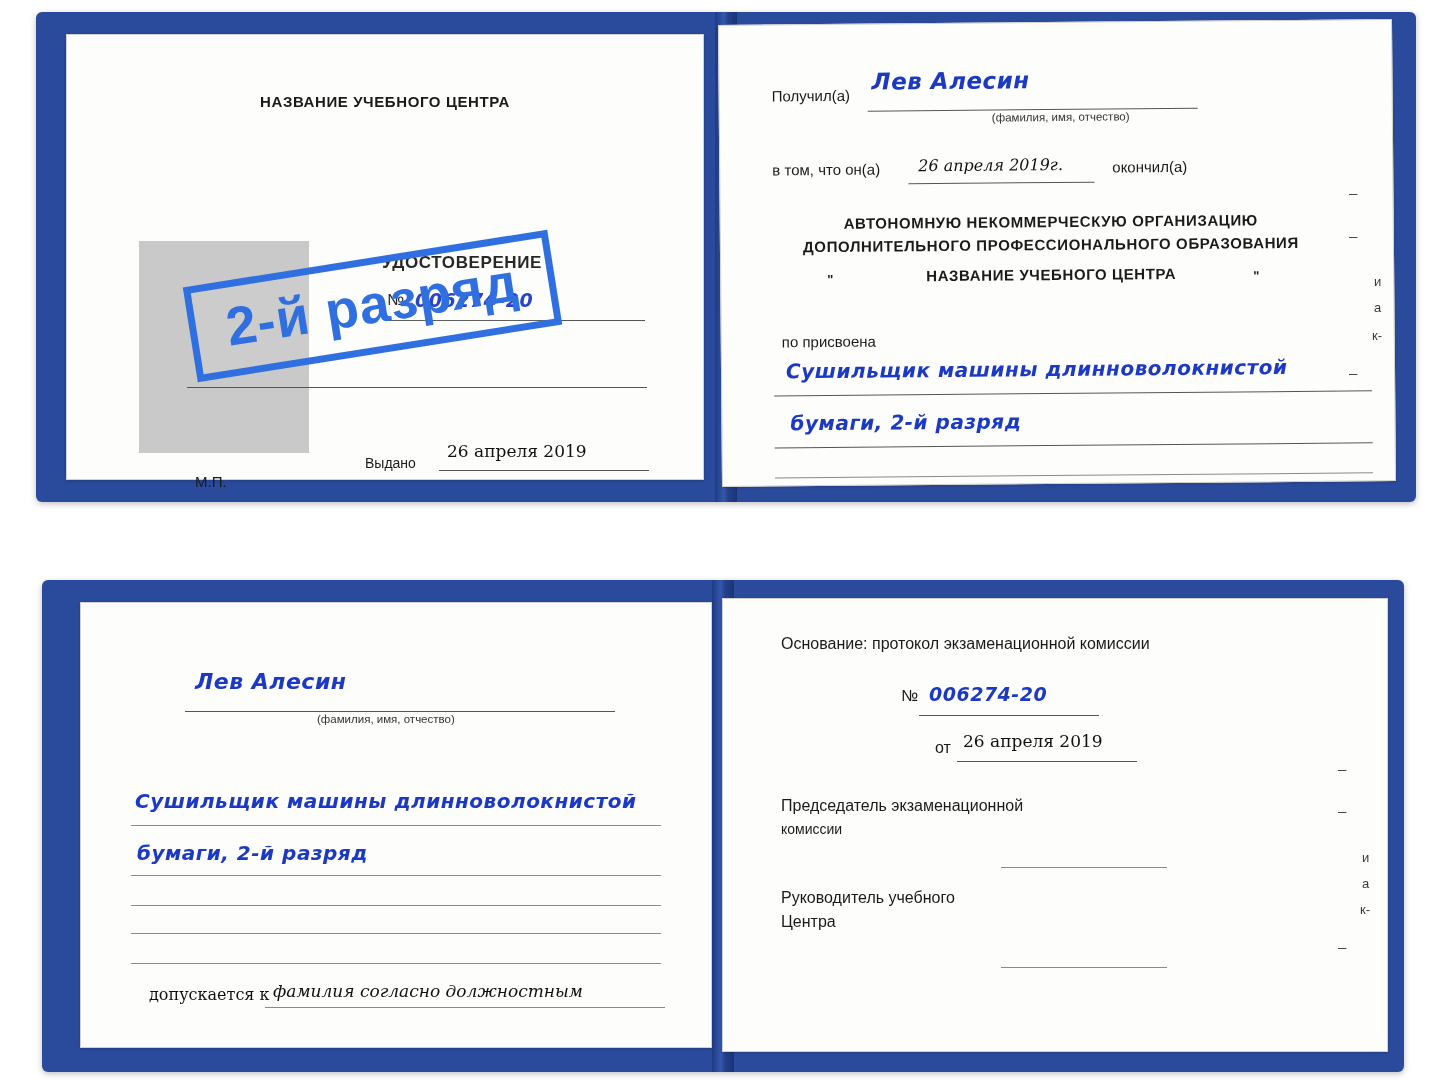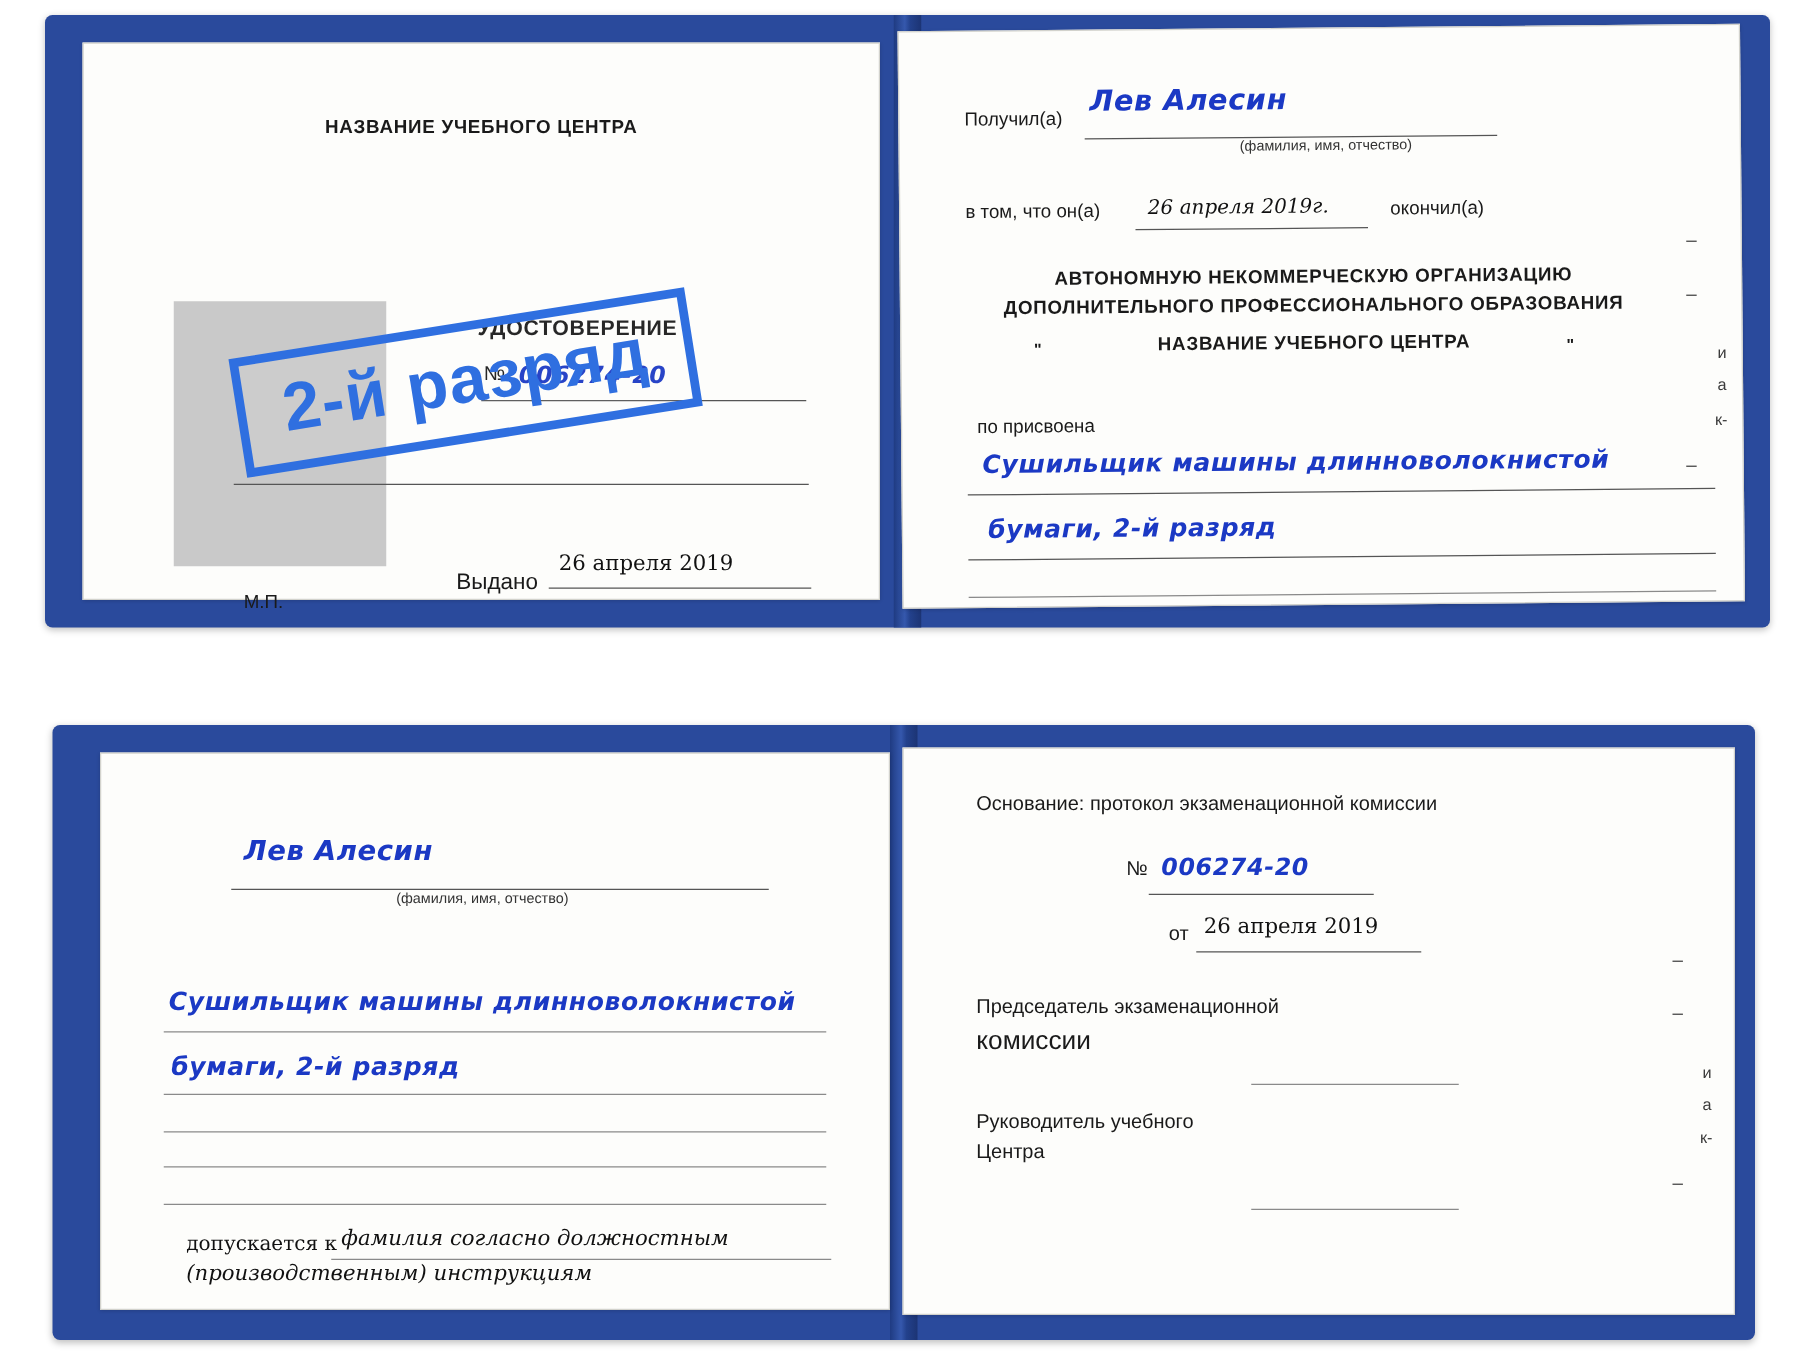--- a/index.html
+++ b/index.html
@@ -147,21 +147,21 @@
       <div class="photo-box" style="left:72px; top:206px; width:170px; height:212px;"></div>
 
       <div class="abs t-center hdr-bold" style="left:180px; top:218px; width:430px; font-size:17px;">УДОСТОВЕРЕНИЕ</div>
 
       <div class="abs lbl" style="left:320px; top:256px; font-size:16px;">№</div>
       <div class="abs hand" style="left:348px; top:254px; font-size:19px;">006274-20</div>
       <div class="line" style="left:318px; top:285px; width:260px;"></div>
 
       <div class="line" style="left:120px; top:352px; width:460px;"></div>
 
-      <div class="abs lbl" style="left:298px; top:420px; font-size:18px;">Выдано</div>
+      <div class="abs lbl" style="left:298px; top:420px; font-size:14px;">Выдано</div>
       <div class="abs ink" style="left:380px; top:406px; font-size:17px;">26 апреля 2019</div>
       <div class="line" style="left:372px; top:435px; width:210px;"></div>
 
       <div class="abs lbl" style="left:128px; top:438px; font-size:15px;">М.П.</div>
     </div>
 
     <div class="page-sheet page-right">
       <div class="abs lbl" style="left:52px; top:62px;">Получил(а)</div>
       <div class="abs hand" style="left:152px; top:44px; font-size:23px;">Лев Алесин</div>
       <div class="line" style="left:148px; top:86px; width:330px;"></div>
@@ -216,36 +216,35 @@
       <div class="abs hand" style="left:56px; top:238px; font-size:20px;">бумаги, 2-й разряд</div>
       <div class="line-light" style="left:50px; top:272px; width:530px;"></div>
 
       <div class="line-light" style="left:50px; top:302px; width:530px;"></div>
       <div class="line-light" style="left:50px; top:330px; width:530px;"></div>
       <div class="line-light" style="left:50px; top:360px; width:530px;"></div>
 
       <div class="abs ink" style="left:68px; top:382px; font-size:16px;">допускается к</div>
       <div class="abs ink" style="left:192px; top:378px; font-size:17px; font-style:italic;">фамилия согласно должностным</div>
       <div class="line-light" style="left:184px; top:404px; width:400px;"></div>
-      <div class="abs ink" style="left:68px; top:406px; font-size:17px; font-style:italic;">(производственным) инструкциям</div>
     </div>
 
     <div class="page-sheet page-right">
       <div class="abs lbl" style="left:58px; top:36px; font-size:16px;">Основание:  протокол  экзаменационной  комиссии</div>
 
       <div class="abs lbl" style="left:178px; top:88px; font-size:16px;">№</div>
       <div class="abs hand" style="left:206px; top:84px; font-size:19px;">006274-20</div>
       <div class="line" style="left:196px; top:116px; width:180px;"></div>
 
       <div class="abs lbl" style="left:212px; top:140px; font-size:16px;">от</div>
       <div class="abs ink" style="left:240px; top:132px; font-size:17px;">26 апреля 2019</div>
       <div class="line" style="left:234px; top:162px; width:180px;"></div>
 
       <div class="abs lbl" style="left:58px; top:198px; font-size:16px;">Председатель экзаменационной</div>
-      <div class="abs lbl" style="left:58px; top:222px; font-size:21px;">комиссии</div>
+      <div class="abs lbl" style="left:58px; top:222px; font-size:14px;">комиссии</div>
       <div class="line-light" style="left:278px; top:268px; width:166px;"></div>
 
       <div class="abs lbl" style="left:58px; top:290px; font-size:16px;">Руководитель учебного</div>
       <div class="abs lbl" style="left:58px; top:314px; font-size:16px;">Центра</div>
       <div class="line-light" style="left:278px; top:368px; width:166px;"></div>
     </div>
 
     <div class="edge-dash" style="left:1296px; top:180px;">–</div>
     <div class="edge-dash" style="left:1296px; top:222px;">–</div>
     <div class="edge-frag" style="left:1320px; top:270px;">и</div>

